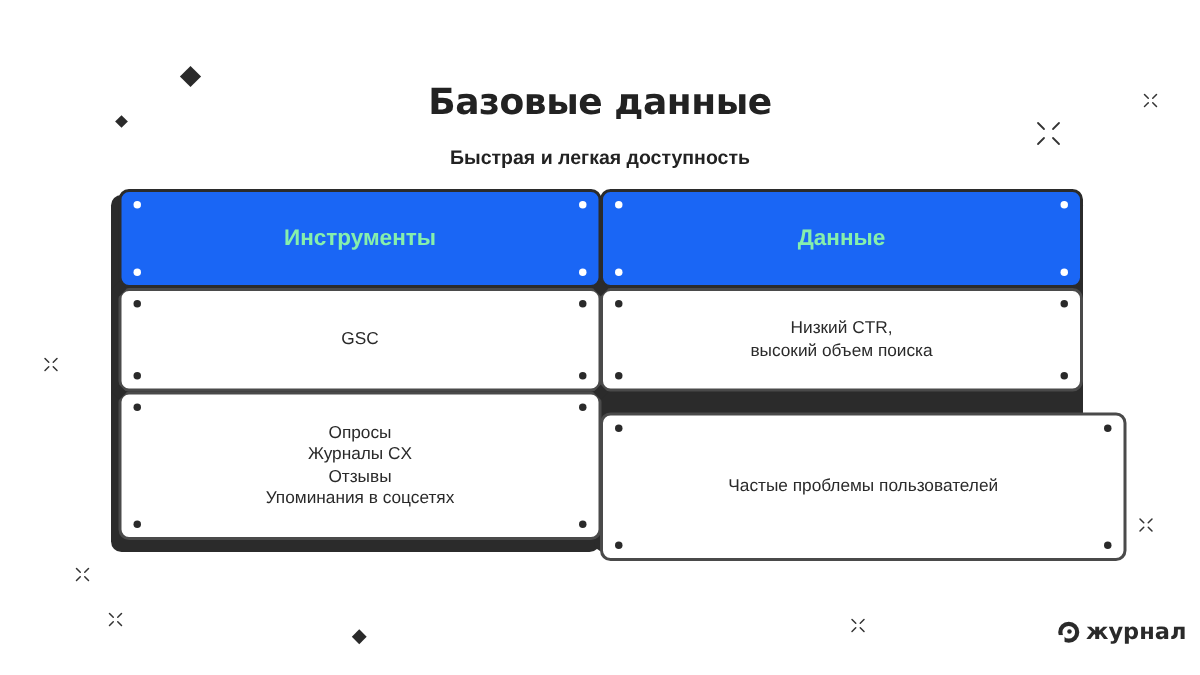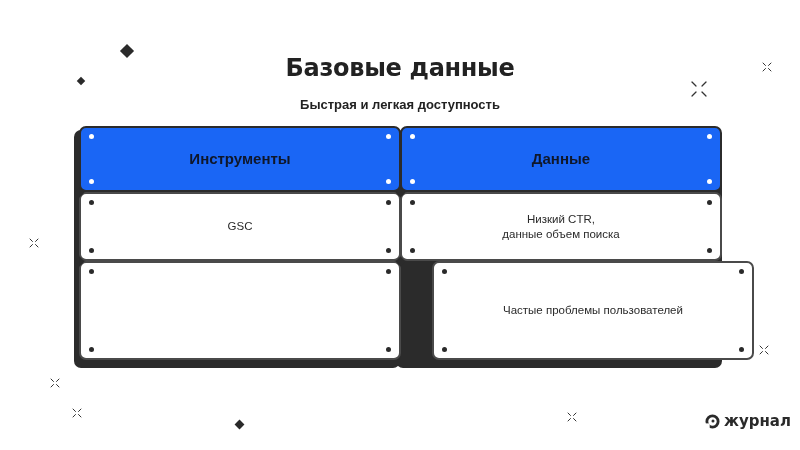--- a/index.html
+++ b/index.html
@@ -21,21 +21,21 @@
     .shadow {
       position: absolute; background: #2b2b2b; border-radius: 7px;
     }
     .cell {
       position: absolute; background: #ffffff; border: 2px solid #4a4a4a; border-radius: 7px;
       display: flex; align-items: center; justify-content: center; text-align: center;
       font-size: 11.5px; line-height: 14.5px; color: #2a2a2a;
       font-family: "Liberation Sans", sans-serif;
     }
     .cell.head {
-      background: #1a66f5; border-color: #2b2b2b; color: #0f172a;
+      background: #1a66f5; border-color: #2b2b2b; color: #86efac;
       font-size: 15px; font-weight: 700;
     }
     .dot { position: absolute; width: 5px; height: 5px; border-radius: 50%; background: #2a2a2a; }
     .head .dot { background: #ffffff; }
     .dot.tl { left: 8px; top: 6px; }
     .dot.tr { right: 8px; top: 6px; }
     .dot.bl { left: 8px; bottom: 6px; }
     .dot.br { right: 8px; bottom: 6px; }
     .cell .txt { white-space: pre-line; }
 
@@ -161,30 +161,34 @@
     <span class="dot bl"></span>
     <span class="dot br"></span>
     <span class="txt">Данные</span>
   </div>
   <div class="cell" style="left:326px;top:66px;width:322px;height:69px;">
     <span class="dot tl"></span>
     <span class="dot tr"></span>
     <span class="dot bl"></span>
     <span class="dot br"></span>
     <span class="txt">Низкий CTR,
-данные объем поиска</span>
+высокий объем поиска</span>
   </div>
 
   <div class="cell" style="left:5px;top:135px;width:322px;height:99px;">
     <span class="dot tl"></span>
     <span class="dot tr"></span>
     <span class="dot bl"></span>
     <span class="dot br"></span>
-  </div>
-  <div class="cell" style="left:326px;top:135px;width:322px;height:99px;margin-left:32px;">
+    <span class="txt">Опросы
+Журналы CX
+Отзывы
+Упоминания в соцсетях</span>
+  </div>
+  <div class="cell" style="left:326px;top:149px;width:351px;height:99px;">
     <span class="dot tl"></span>
     <span class="dot tr"></span>
     <span class="dot bl"></span>
     <span class="dot br"></span>
     <span class="txt">Частые проблемы пользователей</span>
   </div>
 
   <div class="joint" style="left:323px;top:63px;"></div>
   <div class="joint" style="left:323px;top:132px;"></div>
   <div class="joint" style="left:2px;top:63px;"></div>

